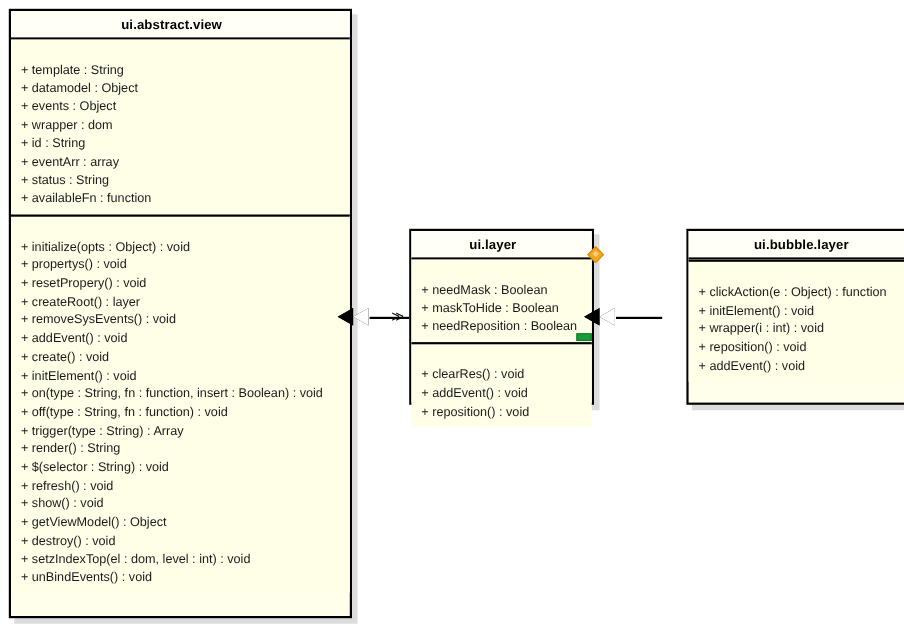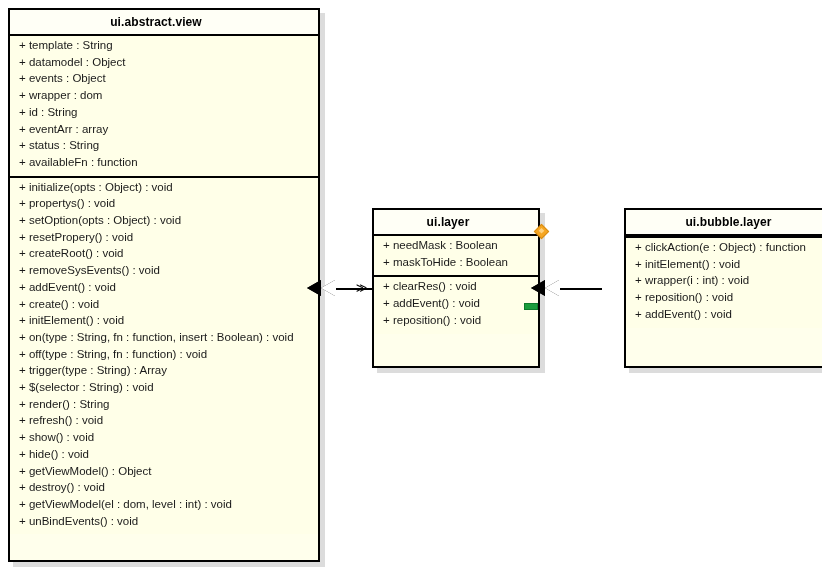--- a/index.html
+++ b/index.html
@@ -36,21 +36,21 @@
     text-align: center;
     font-size: 12px;
     font-weight: bold;
     color: #000000;
     padding: 5px 20px 5px 4px;
     letter-spacing: 0.1px;
   }
   .uml-compartment {
     box-sizing: border-box;
     background: #ffffe8;
-    padding: 1px 0 5px 0;
+    padding: 20px 0 5px 0;
   }
   .uml-compartment.with-divider {
     border-top: 2px solid #000000;
   }
   .uml-row {
     font-size: 11.5px;
     color: #1a1a1a;
     line-height: 16.7px;
     padding: 0 6px 0 9px;
     white-space: nowrap;
@@ -161,47 +161,46 @@
       <div class="uml-row">+ events : Object</div>
       <div class="uml-row">+ wrapper : dom</div>
       <div class="uml-row">+ id : String</div>
       <div class="uml-row">+ eventArr : array</div>
       <div class="uml-row">+ status : String</div>
       <div class="uml-row">+ availableFn : function</div>
     </div>
     <div class="uml-compartment with-divider">
       <div class="uml-row">+ initialize(opts : Object) : void</div>
       <div class="uml-row">+ propertys() : void</div>
-      <div class="uml-row">+ setOption(opts : Object) : void</div>
       <div class="uml-row">+ resetPropery() : void</div>
-      <div class="uml-row">+ createRoot() : void</div>
+      <div class="uml-row">+ createRoot() : layer</div>
       <div class="uml-row">+ removeSysEvents() : void</div>
       <div class="uml-row">+ addEvent() : void</div>
       <div class="uml-row">+ create() : void</div>
       <div class="uml-row">+ initElement() : void</div>
       <div class="uml-row">+ on(type : String, fn : function, insert : Boolean) : void</div>
       <div class="uml-row">+ off(type : String, fn : function) : void</div>
       <div class="uml-row">+ trigger(type : String) : Array</div>
+      <div class="uml-row">+ render() : String</div>
       <div class="uml-row">+ $(selector : String) : void</div>
-      <div class="uml-row">+ render() : String</div>
       <div class="uml-row">+ refresh() : void</div>
       <div class="uml-row">+ show() : void</div>
-      <div class="uml-row">+ hide() : void</div>
       <div class="uml-row">+ getViewModel() : Object</div>
       <div class="uml-row">+ destroy() : void</div>
-      <div class="uml-row">+ getViewModel(el : dom, level : int) : void</div>
+      <div class="uml-row">+ setzIndexTop(el : dom, level : int) : void</div>
       <div class="uml-row">+ unBindEvents() : void</div>
     </div>
   </div>
 
   <div class="uml-class" id="class-layer">
     <div class="uml-header">ui.layer</div>
     <div class="uml-compartment">
       <div class="uml-row">+ needMask : Boolean</div>
       <div class="uml-row">+ maskToHide : Boolean</div>
+      <div class="uml-row">+ needReposition : Boolean</div>
     </div>
     <div class="uml-compartment with-divider">
       <div class="uml-row">+ clearRes() : void</div>
       <div class="uml-row">+ addEvent() : void</div>
       <div class="uml-row">+ reposition() : void</div>
     </div>
   </div>
 
   <div class="uml-class" id="class-bubble-layer">
     <div class="uml-header">ui.bubble.layer</div>

